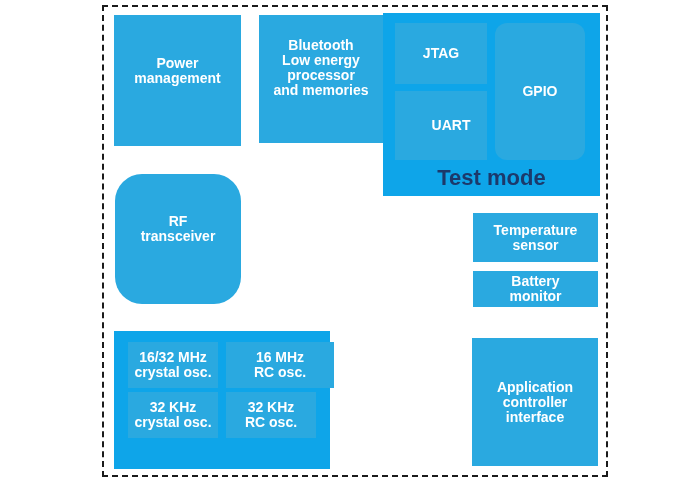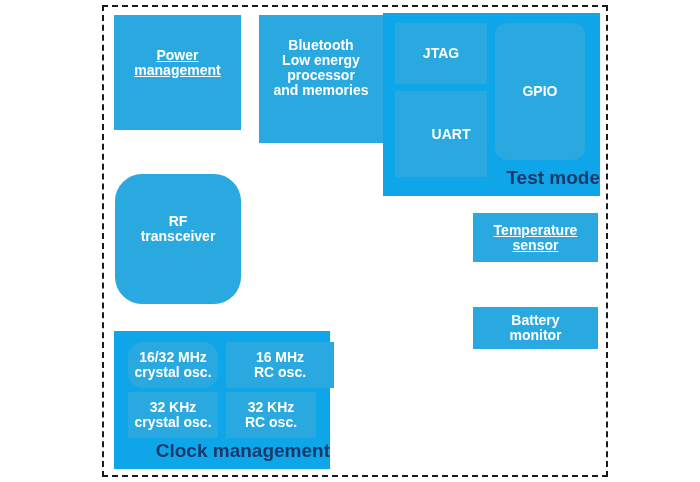--- a/index.html
+++ b/index.html
@@ -44,40 +44,40 @@
     position: absolute;
     background: #0ea5e9;
     box-sizing: border-box;
   }
   .grp .blk { position: absolute; }
   .grp-label {
     position: absolute;
     left: 0;
     right: 0;
     bottom: 9px;
-    text-align: right;
+    text-align: center;
     color: #1c396b;
-    font-size: 19px;
+    font-size: 22px;
     line-height: 18px;
     font-weight: bold;
   }
   
-  #power       { left: 114px; top: 15px;  width: 127px; height: 115px; text-decoration: underline; }
+  #power       { left: 114px; top: 15px;  width: 127px; height: 131px; }
   #bluetooth   { left: 247px; top: 15px;  width: 124px; height: 128px; }
   #aes         { left: 247px; top: 148px; width: 124px; height: 47px;  }
   #rf          { left: 115px; top: 174px; width: 126px; height: 130px; border-radius: 27px; }
-  #temperature { left: 473px; top: 213px; width: 125px; height: 49px; text-decoration: underline;  }
-  #battery     { left: 473px; top: 271px; width: 125px; height: 42px; margin-top: 36px;  }
+  #temperature { left: 473px; top: 213px; width: 125px; height: 49px;  }
+  #battery     { left: 473px; top: 271px; width: 125px; height: 36px;  }
   #application { left: 472px; top: 338px; width: 126px; height: 128px; }
   #testmode    { left: 383px; top: 13px;  width: 217px; height: 183px; }
   #jtag        { left: 12px;  top: 10px;  width: 92px;  height: 61px;  }
-  #uart        { left: 12px;  top: 78px;  width: 92px;  height: 86px; padding-left: 20px;  }
+  #uart        { left: 12px;  top: 78px;  width: 92px;  height: 69px; padding-left: 20px;  }
   #gpio        { left: 112px; top: 10px;  width: 90px;  height: 137px; border-radius: 12px; }
   #clock       { left: 114px; top: 331px; width: 216px; height: 138px; }
-  #osc1        { left: 14px;  top: 11px;  width: 90px;  height: 46px; border-radius: 15px;  }
+  #osc1        { left: 14px;  top: 11px;  width: 90px;  height: 46px;  }
   #osc2        { left: 112px; top: 11px;  width: 108px;  height: 46px;  }
   #osc3        { left: 14px;  top: 61px;  width: 90px;  height: 46px;  }
   #osc4        { left: 112px; top: 61px;  width: 90px;  height: 46px;  }
 </style>
 </head>
 <body>
 
 <div class="canvas">
 
   <div class="frame"></div>
@@ -109,17 +109,19 @@
 
   <div class="grp" id="clock">
     <div class="blk" id="osc1">16/32 MHz
 crystal osc.</div>
     <div class="blk" id="osc2">16 MHz
 RC osc.</div>
     <div class="blk" id="osc3">32 KHz
 crystal osc.</div>
     <div class="blk" id="osc4">32 KHz
 RC osc.</div>
-    <div class="grp-label">Clock management</div>
   </div>
 
+  <div class="blk" id="application">Application
+controller
+interface</div>
 
 </div>
 
 </body></html>

